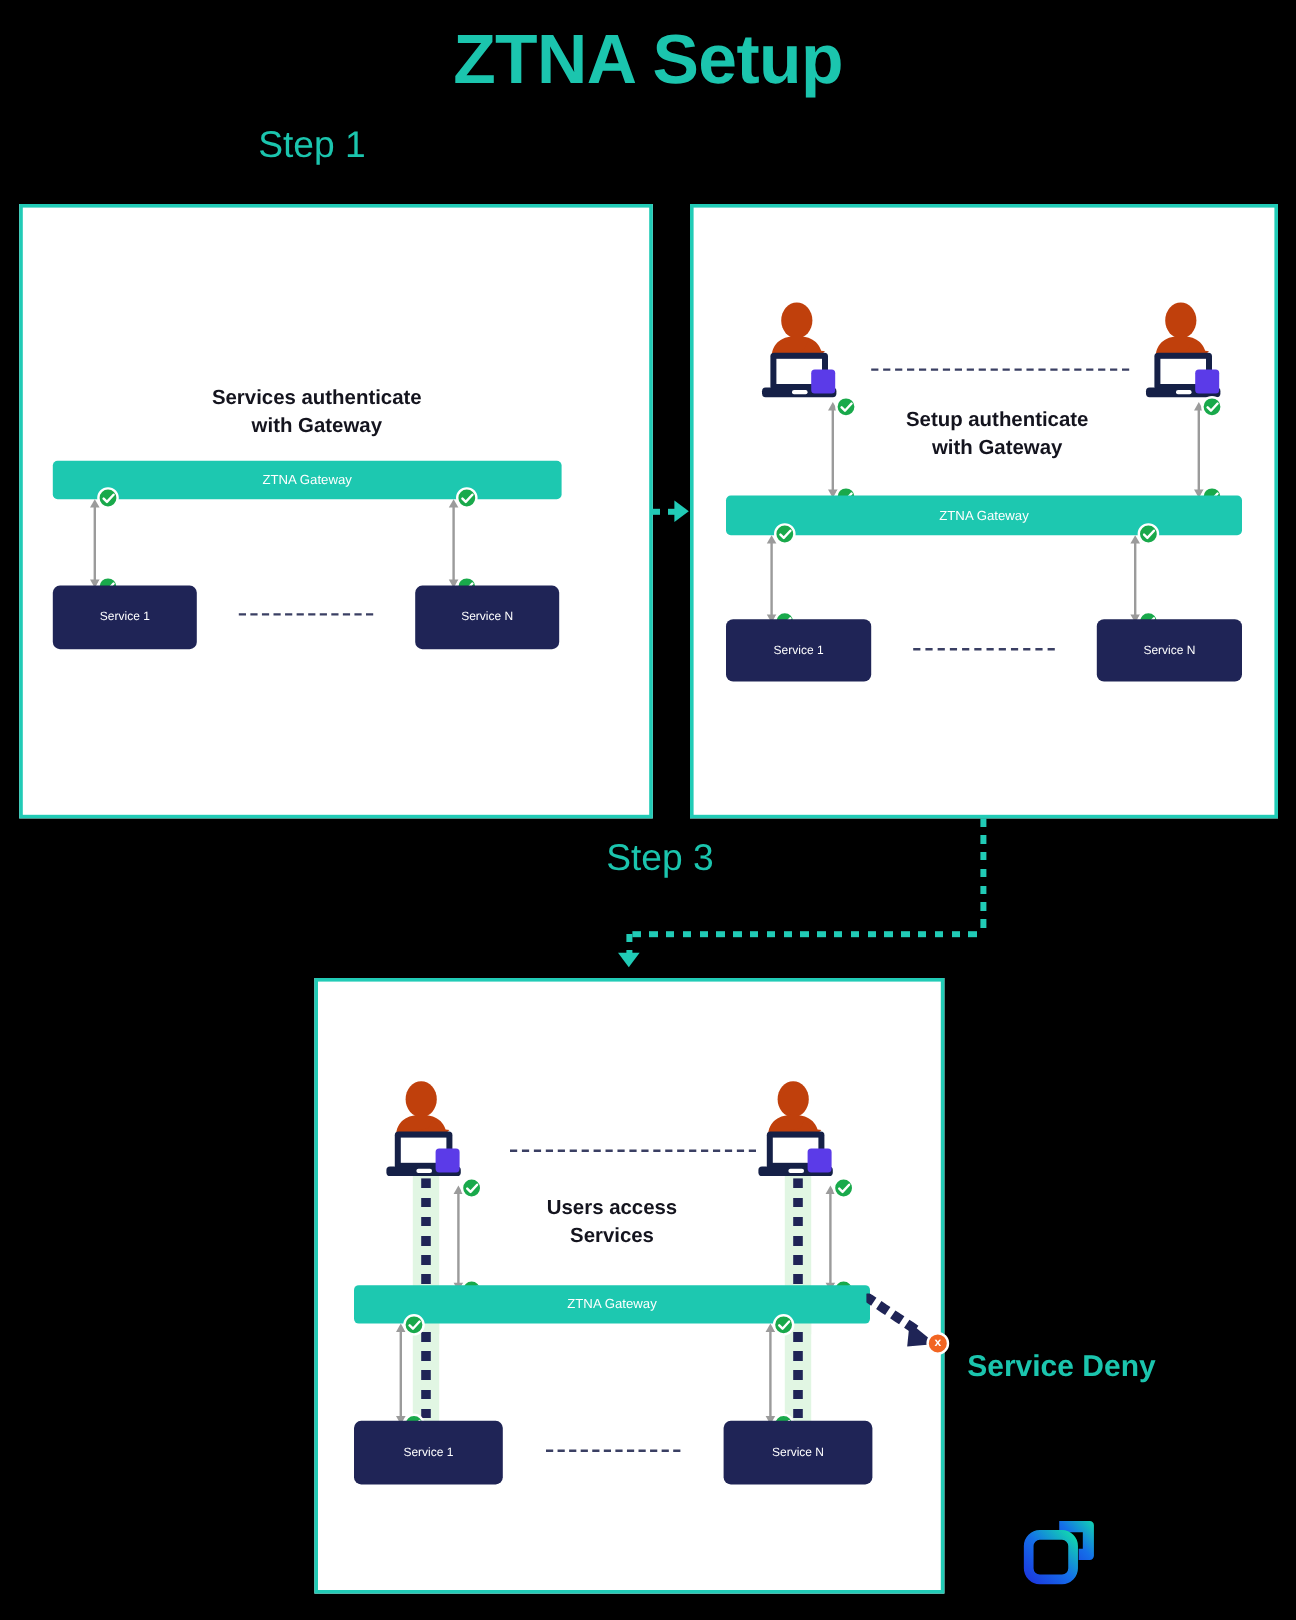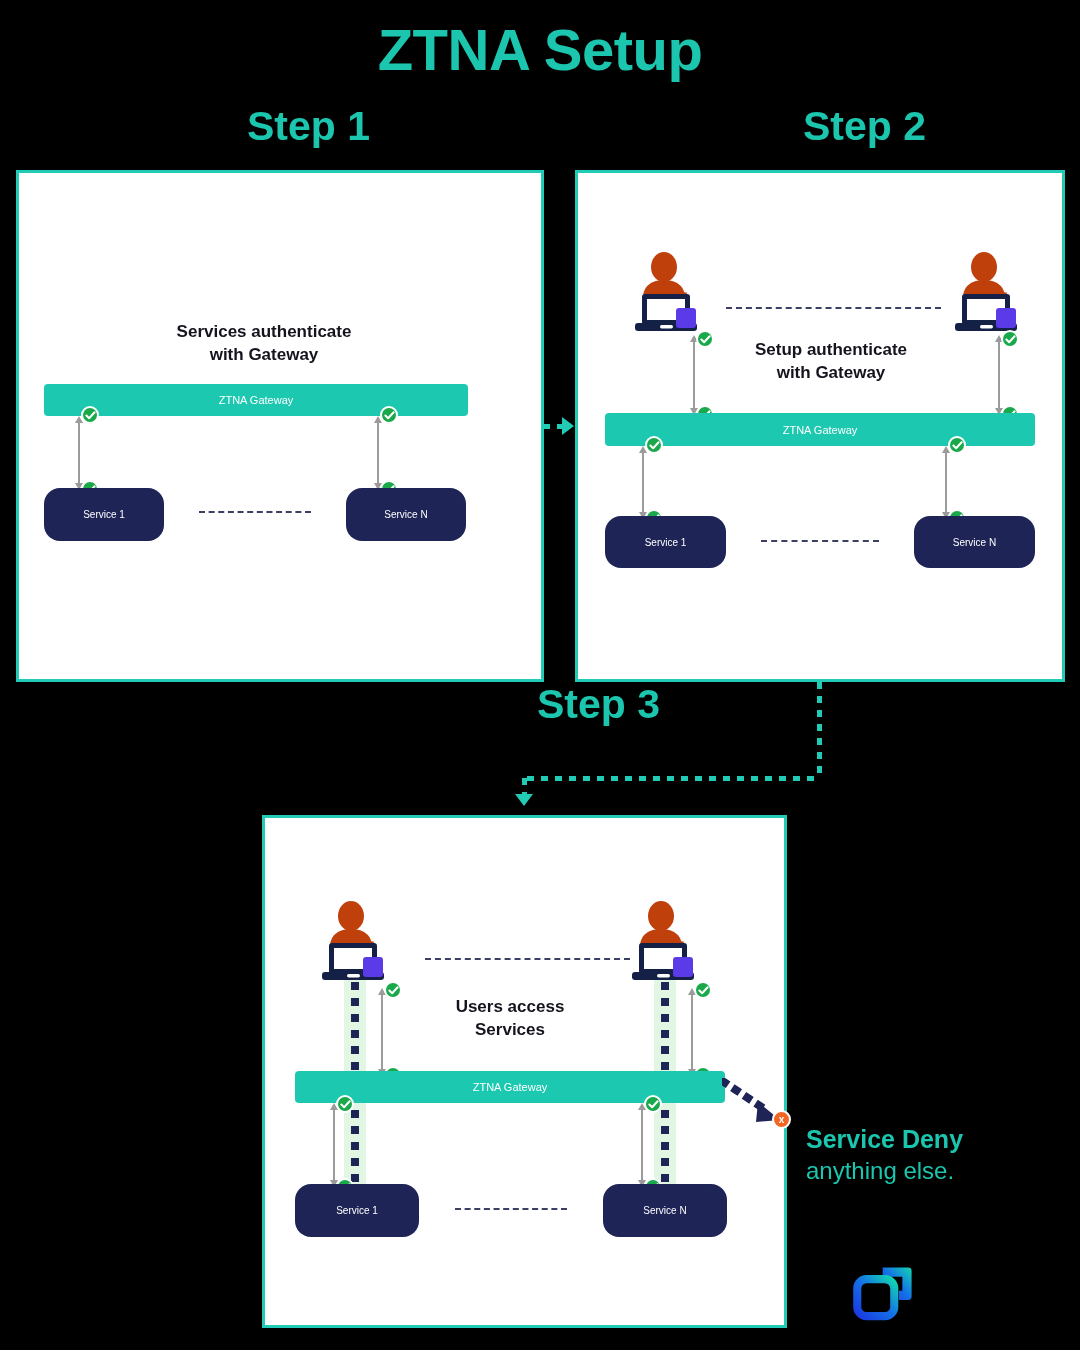--- a/index.html
+++ b/index.html
@@ -13,27 +13,27 @@
 
   
   .main-title {
     position: absolute; left: 0; top: 16px; width: 1080px;
     text-align: center;
     font-size: 58px; font-weight: bold; letter-spacing: -0.5px;
     color: #1BC5AE;
   }
   .step-label {
     position: absolute;
-    font-size: 41px; font-weight: bold;
+    font-size: 31px; font-weight: normal;
     color: #1BC5AE;
-    text-align: right;
+    text-align: center;
   }
   #step1-label { left: 150px; top: 103px; width: 220px; }
   #step2-label { left: 706px; top: 103px; width: 220px; }
-  #step3-label { left: 440px; top: 681px; width: 220px; }
+  #step3-label { left: 440px; top: 697px; width: 220px; }
 
   
   .panel {
     position: absolute;
     background: #ffffff;
     border: 3px solid #21CBB6;
   }
   #panel1 { left: 16px;  top: 170px; width: 528px; height: 512px; }
   #panel2 { left: 575px; top: 170px; width: 490px; height: 512px; }
   #panel3 { left: 262px; top: 815px; width: 525px; height: 513px; }
@@ -53,21 +53,21 @@
     border-radius: 4px;
     color: #ffffff;
     font-size: 11px;
     display: flex; align-items: center; justify-content: center;
   }
 
   
   .service {
     position: absolute;
     background: #1F2456;
-    border-radius: 16px;
+    border-radius: 6px;
     color: #ffffff;
     font-size: 10px;
     display: flex; align-items: center; justify-content: center;
   }
 
   
   .dash-h {
     position: absolute;
     border-top: 2px dashed #3a3f63;
     height: 0;
@@ -161,21 +161,20 @@
   .logo svg { width: 100%; height: 100%; display: block; }
 </style>
 </head>
 <body>
 
 <div id="root">
 
   <div class="main-title">ZTNA Setup</div>
 
   <div class="step-label" id="step1-label">Step 1</div>
-  <div class="step-label" id="step2-label">Step 2</div>
   <div class="step-label" id="step3-label">Step 3</div>
 
   <div class="panel" id="panel1">
     <div class="caption" style="left:45px; top:148px; width:400px;">Services authenticate
 with Gateway</div>
 
     <div class="gateway" style="left:25px; top:211px; width:424px; height:32px;">
       <span>ZTNA Gateway</span>
     </div>
 
@@ -461,21 +460,20 @@
   <div class="deny-arrow" style="left:722px; top:1078px;">
     <svg viewBox="0 0 70 52">
       <line x1="2" y1="4" x2="44" y2="32" stroke="#1F2456" stroke-width="8" stroke-linecap="square" stroke-dasharray="1 13"></line>
       <path d="M36 24 L58 42 L34 44 Z" fill="#1F2456"></path>
     </svg>
   </div>
   <div class="deny-badge" style="left:772px; top:1110px;">x</div>
 
   <div class="deny-text">
     <div class="l1">Service Deny</div>
-    <div class="l2">anything else.</div>
   </div>
 
   <div class="logo">
     <svg viewBox="0 0 64 64">
       <defs>
         <linearGradient id="lg" x1="0" y1="1" x2="1" y2="0">
           <stop offset="0%" stop-color="#1B3AE0"></stop>
           <stop offset="50%" stop-color="#1470E8"></stop>
           <stop offset="100%" stop-color="#12D6B0"></stop>
         </linearGradient>

